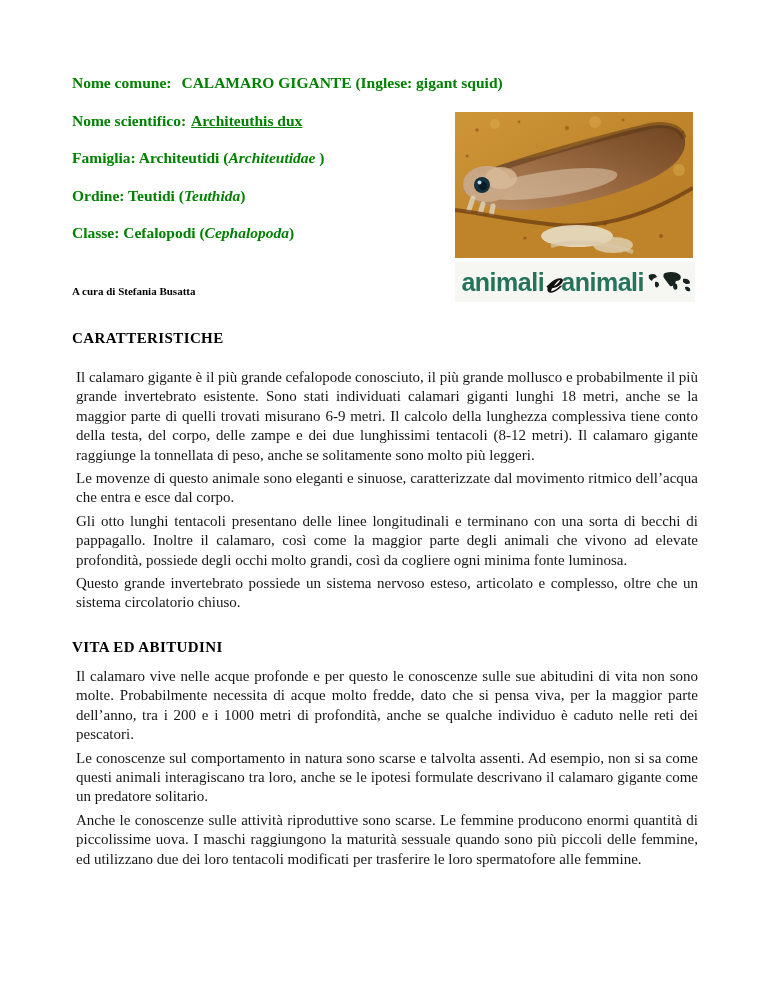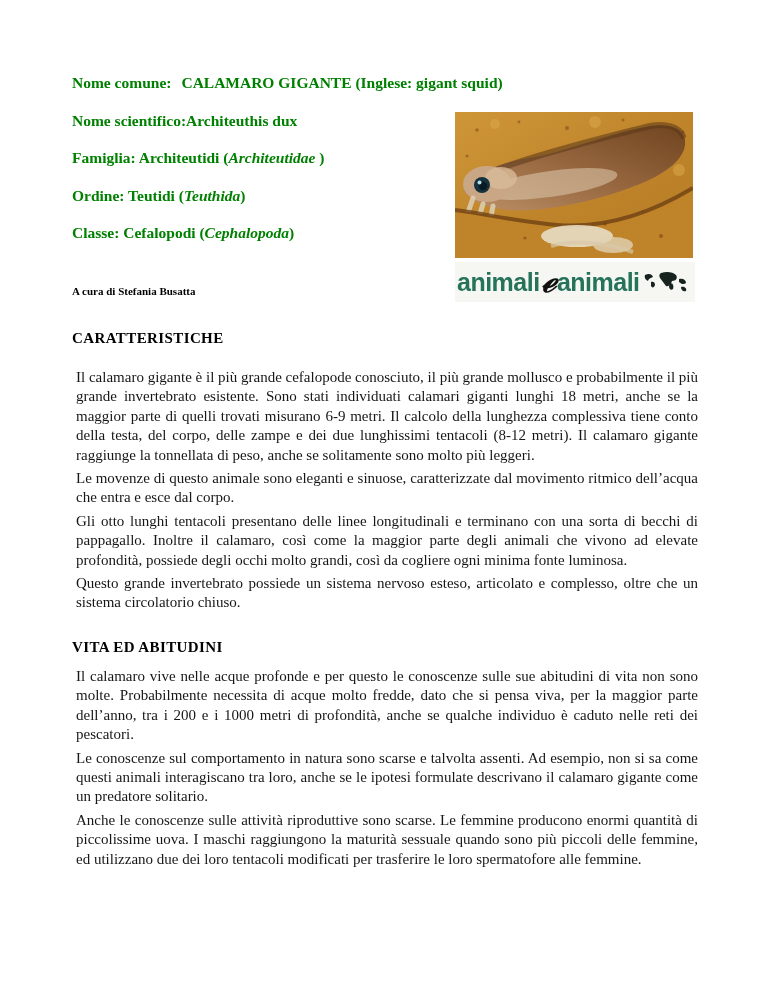--- a/index.html
+++ b/index.html
@@ -23,23 +23,23 @@
   }
   
   .tax-line{
     margin:0 0 21.5px 0;
     font-size:15.5px;
     line-height:16px;
     font-weight:bold;
     color:var(--header-green);
     white-space:nowrap;
   }
-  .tax-label{}
+  .tax-label{margin-right:5px;}
   .tax-label.wide-gap{margin-right:10px;}
-  .tax-underline{}
+  .tax-underline{text-decoration:underline;}
   .tax-italic{font-style:italic;}
   .byline{
     margin:42px 0 0 0;
     font-size:11px;line-height:16px;
     font-weight:bold;color:#000;
   }
   .section-heading{
     font-size:15px;line-height:16px;
     font-weight:bold;color:#000;
     letter-spacing:0.4px;
@@ -62,21 +62,21 @@
   }
   .photo svg{display:block;width:238px;height:146px;}
   
   .logo{
     position:absolute;
     left:455px;top:262px;
     width:240px;height:40px;
     background:#f6f6f3;
     display:flex;
     align-items:center;
-    justify-content:flex-start;
+    justify-content:flex-end;
     padding:0 2px;
     box-sizing:border-box;
   }
   .logo-word{
     font-family:"Liberation Sans", sans-serif;
     font-weight:bold;
     font-size:25px;
     letter-spacing:-0.5px;
     color:var(--logo-green);
     line-height:40px;

